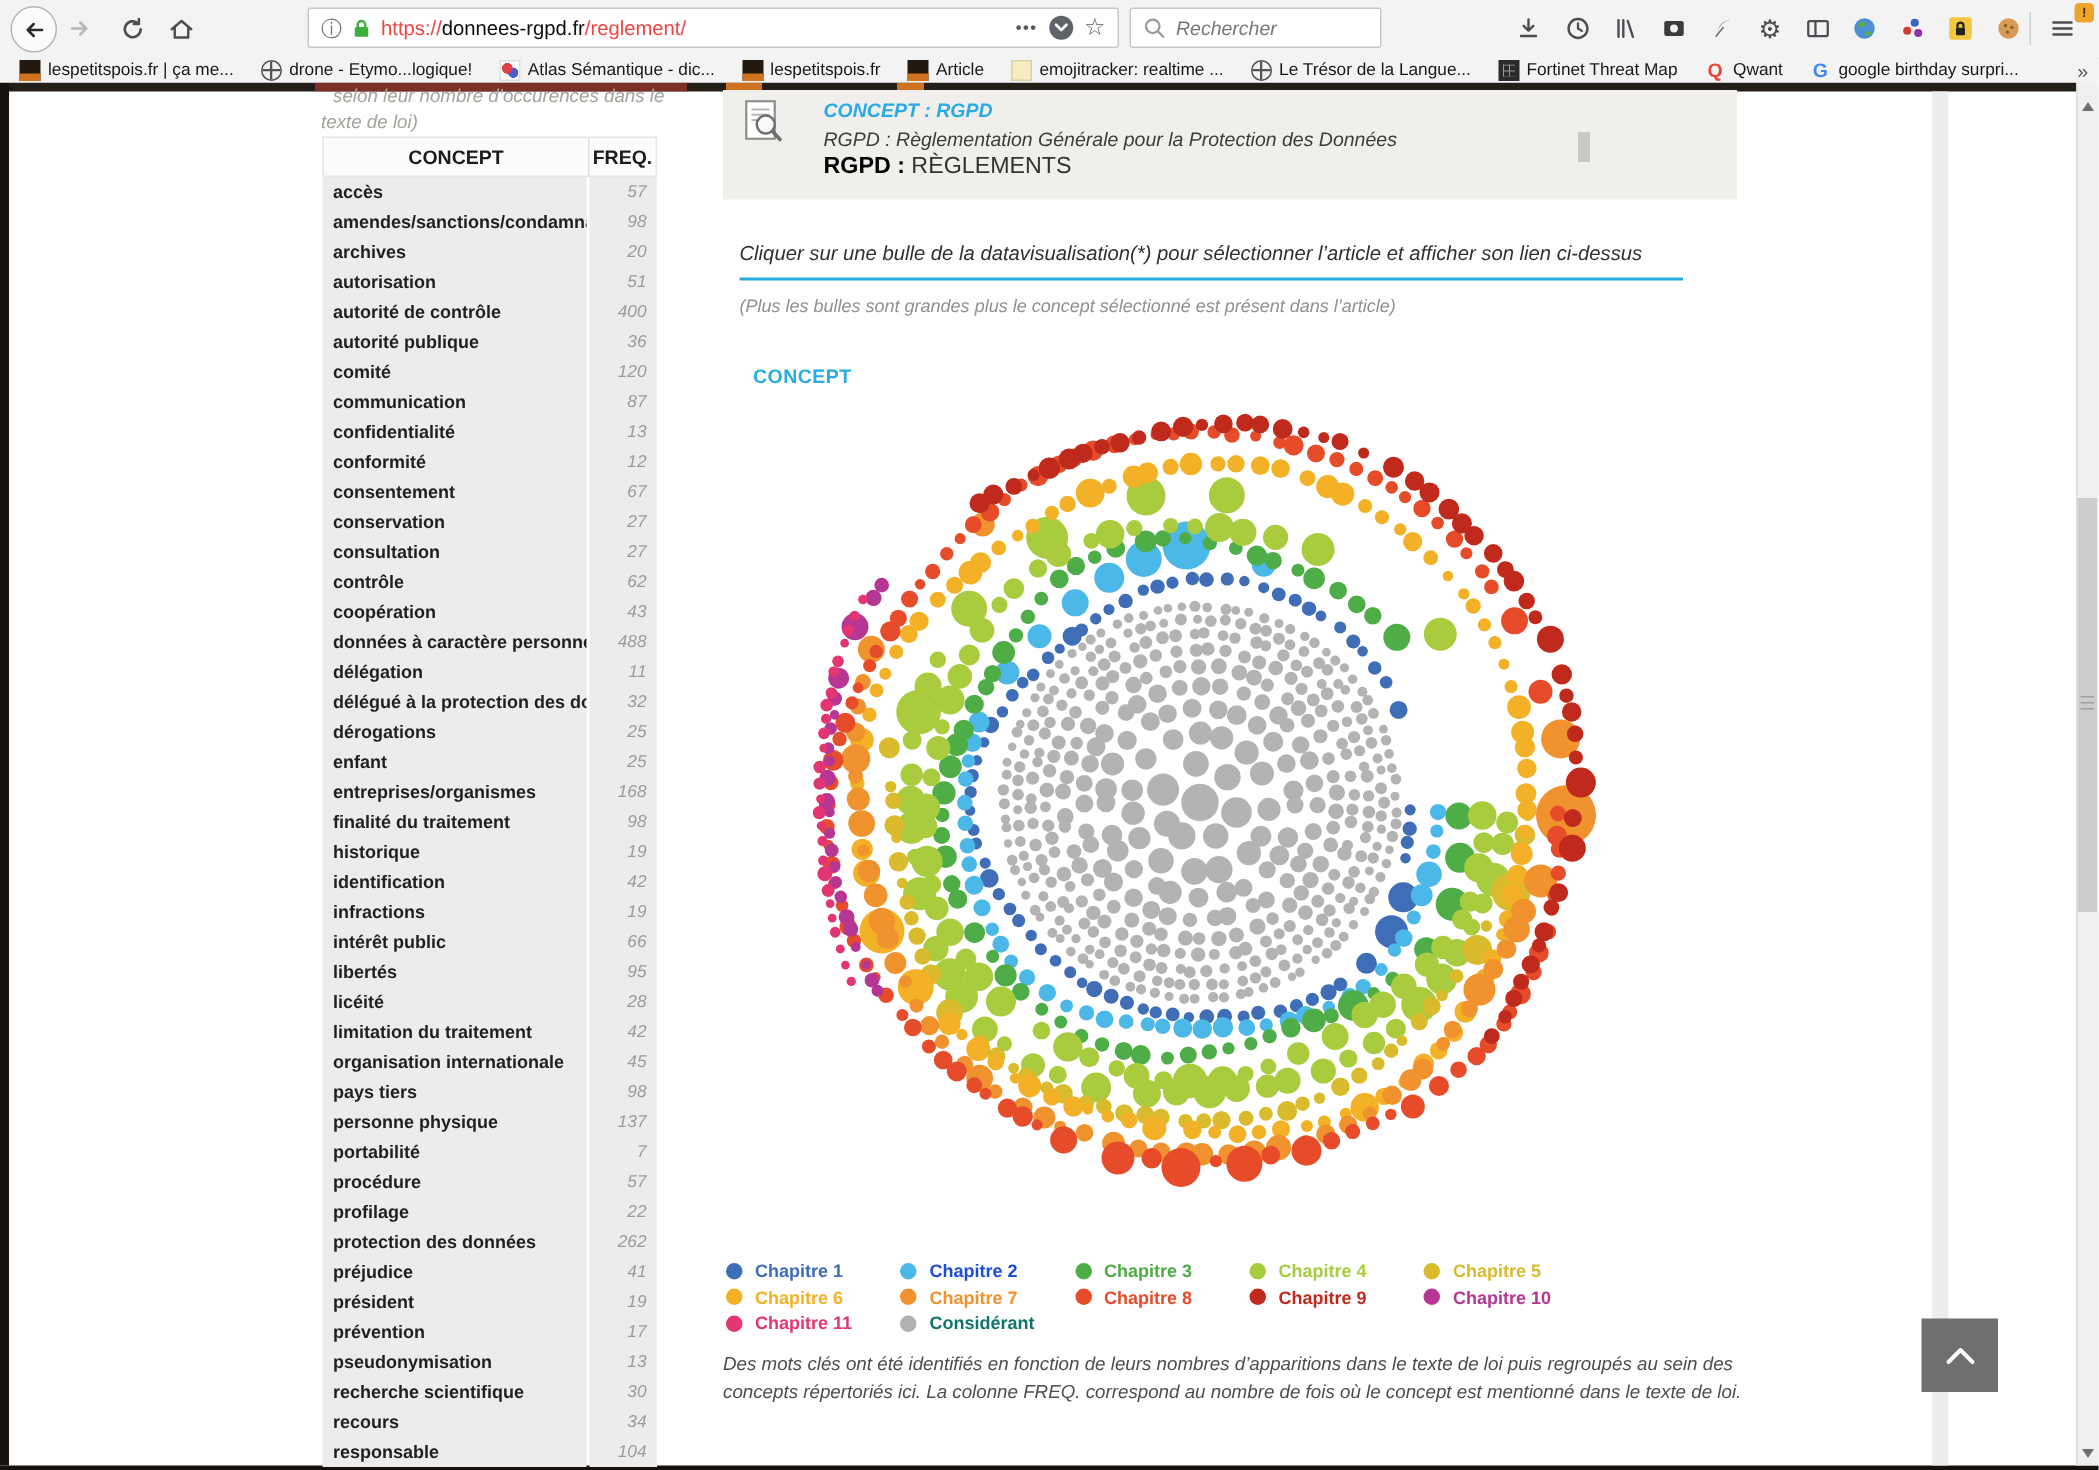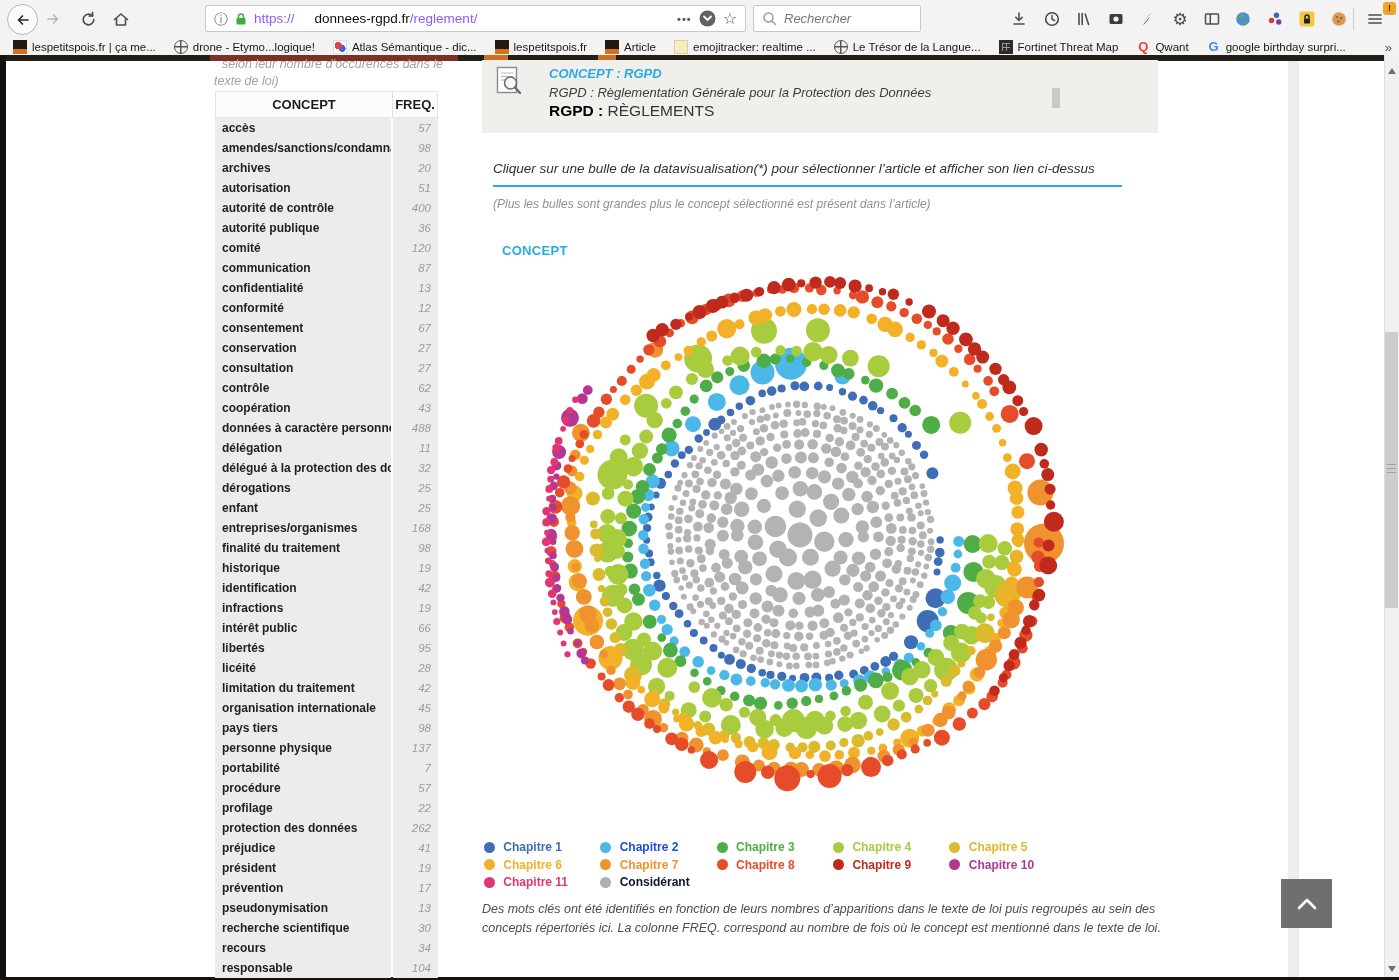--- a/index.html
+++ b/index.html
@@ -6,21 +6,21 @@
   body{width:1399px;height:980px;position:relative;overflow:hidden;background:#fff;
        font-family:"Liberation Sans",sans-serif;-webkit-font-smoothing:antialiased;}
   .abs{position:absolute;}
 
   
   .toolbar{left:0;top:0;width:1399px;height:38px;background:#f3f3f4;border-bottom:1px solid #d0d0d2;z-index:30;}
   .navbtn{display:flex;align-items:center;justify-content:center;}
   .back-circle{left:7px;top:4px;width:29px;height:29px;border:1px solid #b5b5b8;border-radius:50%;background:#fbfbfb;}
   .urlbar{left:205px;top:5px;width:541px;height:27px;background:#fff;border:1px solid #c8c8ca;border-radius:2px;
           display:flex;align-items:center;padding:0 8px;box-sizing:border-box;gap:7px;font-size:13.5px;}
-  .u-dim{color:#8b5cf6;margin-top:23px;} .u-strong{color:#0d0d0d;margin-left:20px;}
+  .u-dim{color:#ef4444;margin-top:23px;} .u-strong{color:#0d0d0d;}
   .urlspacer{flex:1;}
   .dots3t{color:#5a5a5e;font-size:11px;letter-spacing:1px;font-weight:bold;}
   .star{color:#5c5c61;font-size:16px;line-height:1;}
   .info-i{color:#767676;font-size:14px;line-height:1;}
   .searchbar{left:753px;top:5px;width:168px;height:27px;background:#fff;border:1px solid #c8c8ca;border-radius:2px;
           display:flex;align-items:center;padding:0 8px;box-sizing:border-box;gap:7px;}
   .ph{font-style:italic;color:#777;font-size:13px;}
   .tool-ico{top:6px;width:26px;height:26px;display:flex;align-items:center;justify-content:center;}
   .gearchar{font-size:17px;color:#4c4c52;line-height:1;}
   .tsep{left:1353px;top:8px;width:1px;height:22px;background:#cfcfd2;}
@@ -1665,21 +1665,21 @@
       <span class="lg-label" style="color: rgb(181, 54, 147);">Chapitre 10</span>
     </span>
   
     <span class="lg-item">
       <span class="lg-dot" style="background: rgb(226, 53, 114);"></span>
       <span class="lg-label" style="color: rgb(226, 53, 114);">Chapitre 11</span>
     </span>
   
     <span class="lg-item">
       <span class="lg-dot" style="background: rgb(176, 176, 176);"></span>
-      <span class="lg-label" style="color: #0f172a;">Considérant</span>
+      <span class="lg-label" style="color: #0f766e;">Considérant</span>
     </span>
   </div>
 
 <div class="abs footnotes">
 
     <p>Des mots clés ont été identifiés en fonction de leurs nombres d’apparitions dans le texte de loi puis regroupés au sein des concepts répertoriés ici. La colonne FREQ. correspond au nombre de fois où le concept est mentionné dans le texte de loi.</p>
   </div>
 
 <div class="abs scrolltop">
   <svg width="22" height="14" viewBox="0 0 22 14">

